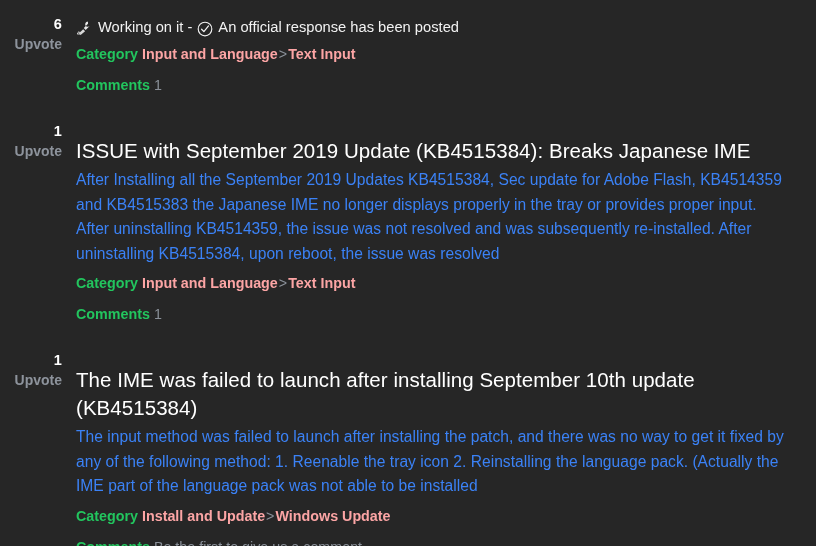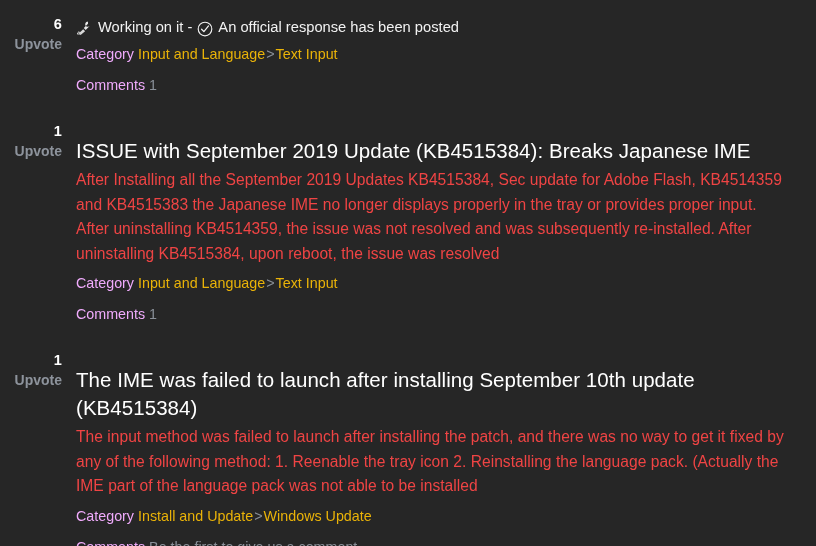--- a/index.html
+++ b/index.html
@@ -116,41 +116,42 @@
     margin-right: 5px;
     position: relative;
     top: 2px;
   }
   .official-icon svg { display: block; }
 
   .snippet {
     margin-top: 3px;
     font-size: 15.6px;
     line-height: 24.5px;
-    color: #ef4444;
+    color: #3b82f6;
     letter-spacing: 0.02px;
     max-width: 712px;
     cursor: pointer;
   }
 
   .meta-row {
     margin-top: 7px;
     font-size: 14.3px;
     line-height: 20px;
     color: #f0f0f0;
   }
   .meta-row .meta-key {
-    font-weight: normal;
-    color: #f0abfc;
+    font-weight: bold;
+    color: #22c55e;
     text-align: right;
   }
   .meta-link {
-    color: #eab308;
+    color: #fca5a5;
     text-decoration: none;
     cursor: pointer;
+    font-weight: bold;
   }
   .meta-gt {
     color: #8a9099;
     padding: 0 1px;
   }
   .meta-plain {
     color: #8a9099;
   }
   .meta-row.comments { margin-top: 11px; }
 </style>

